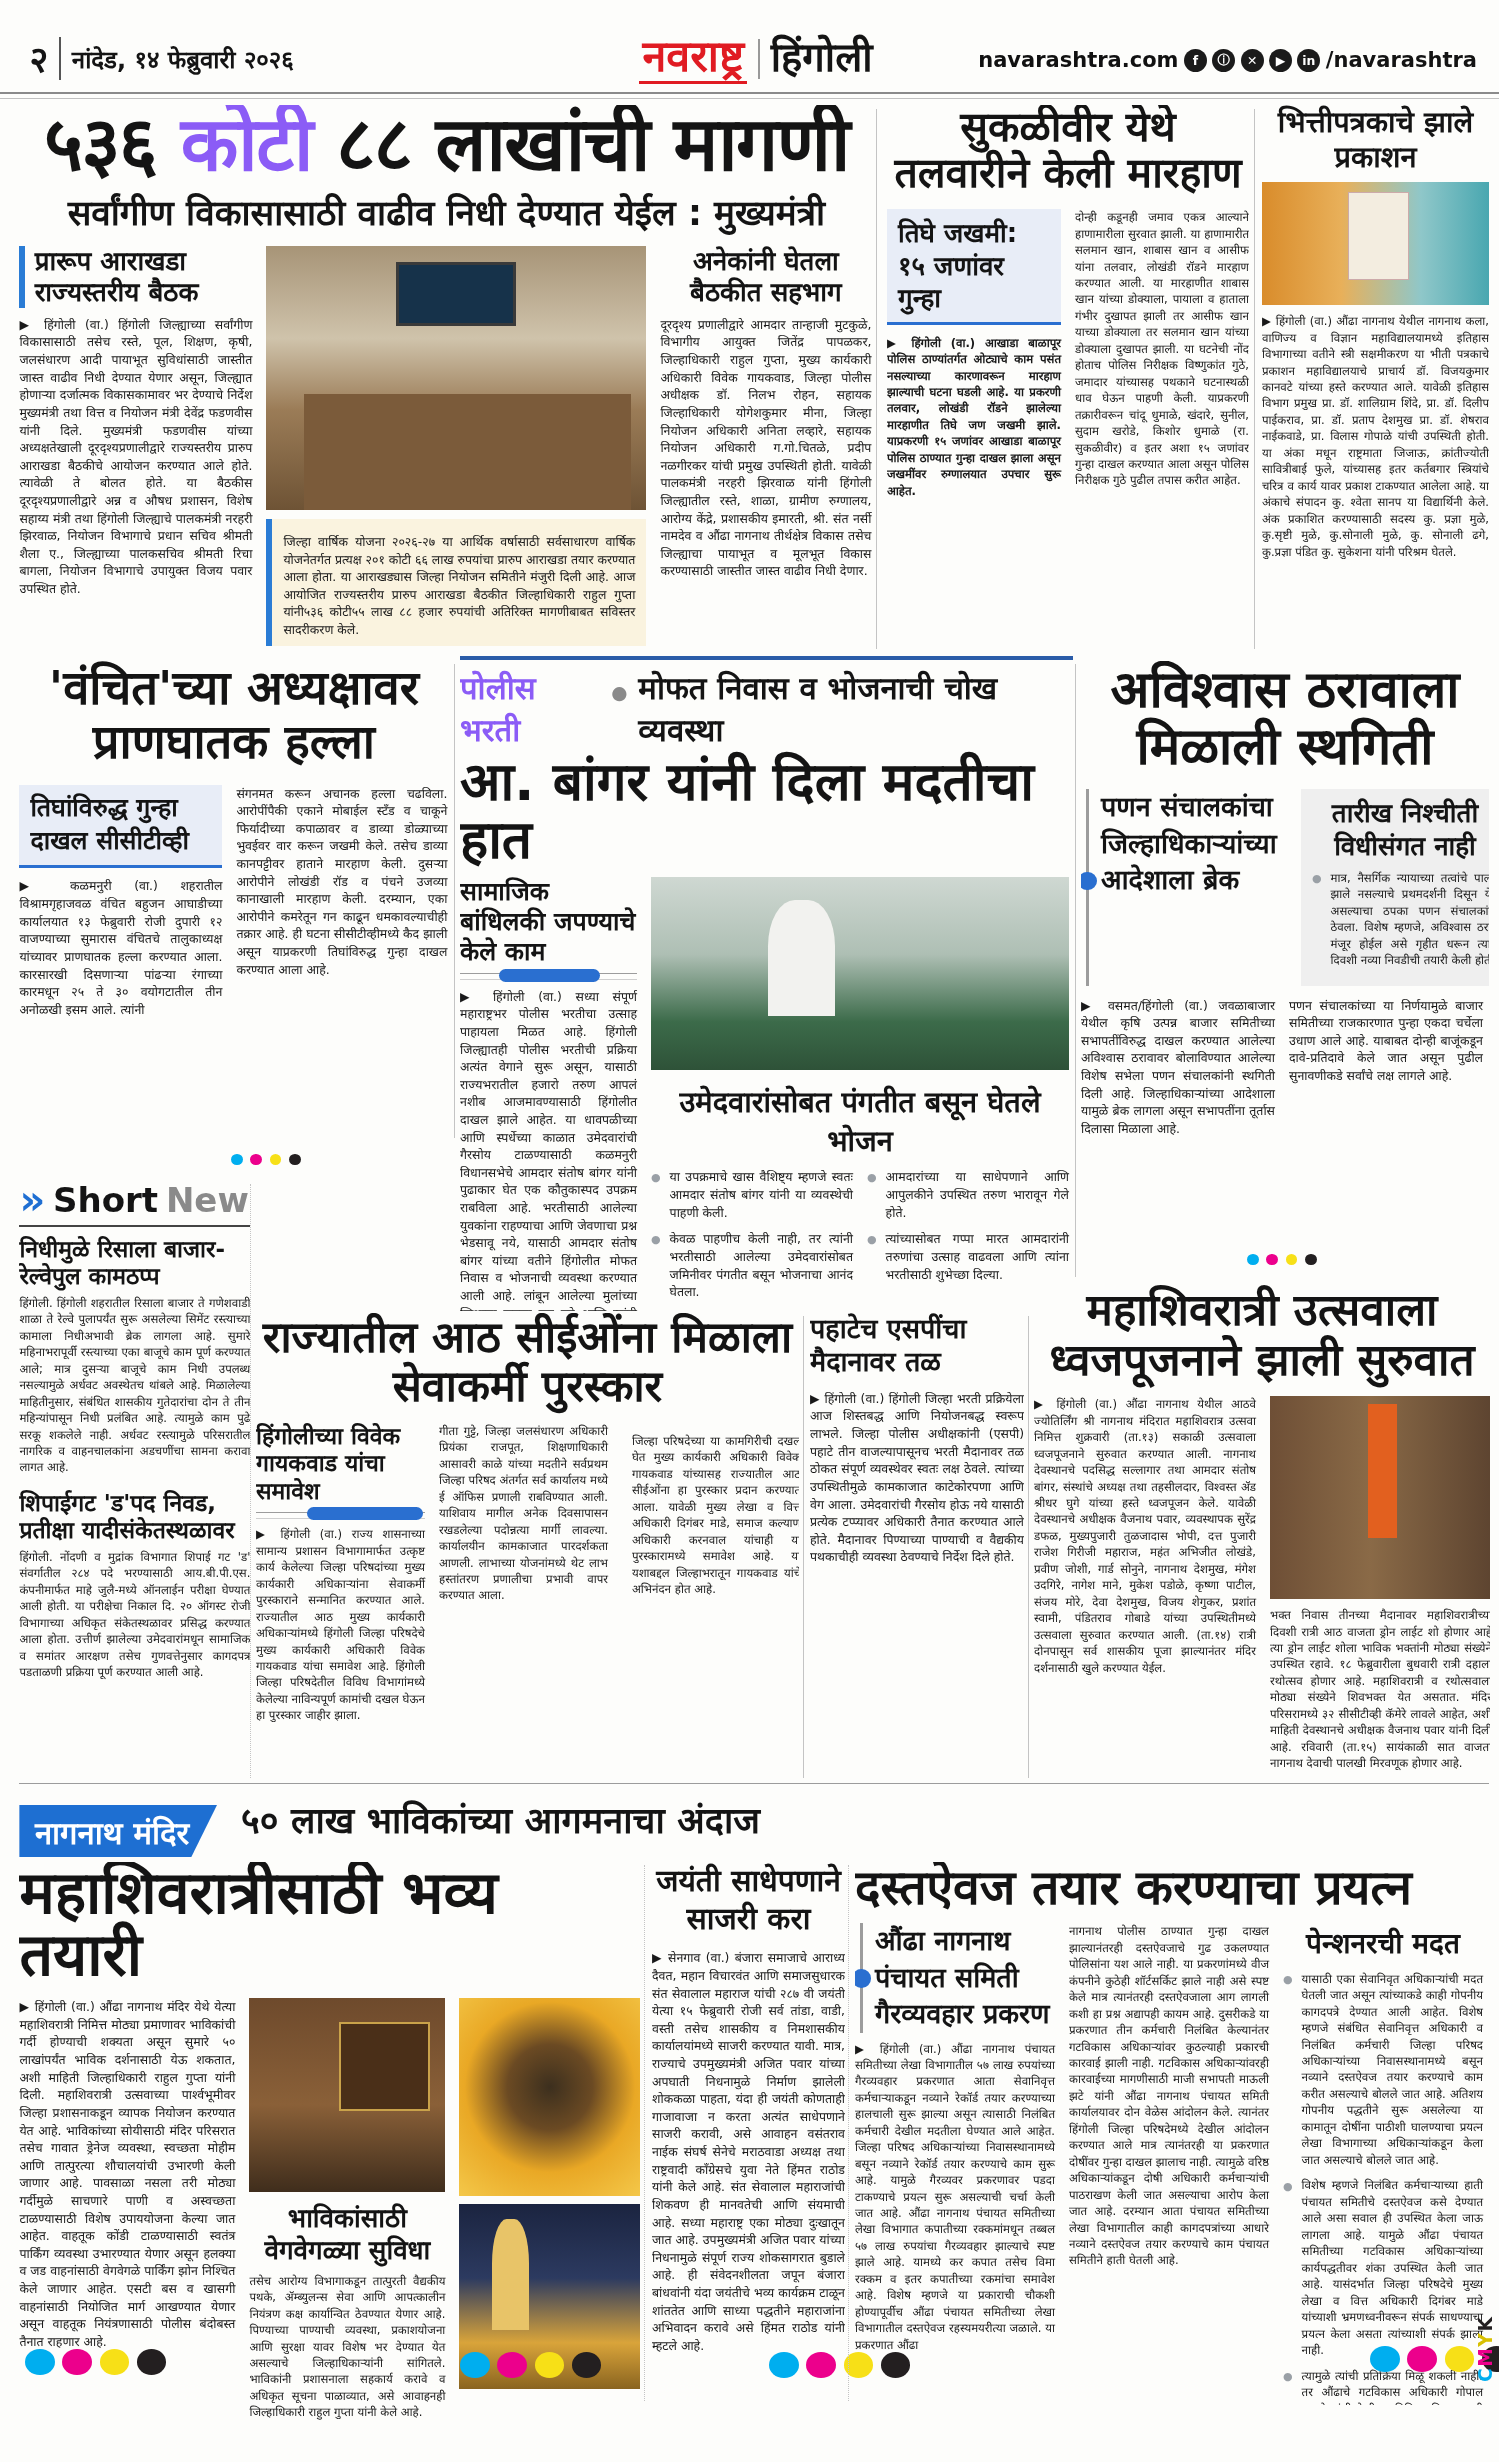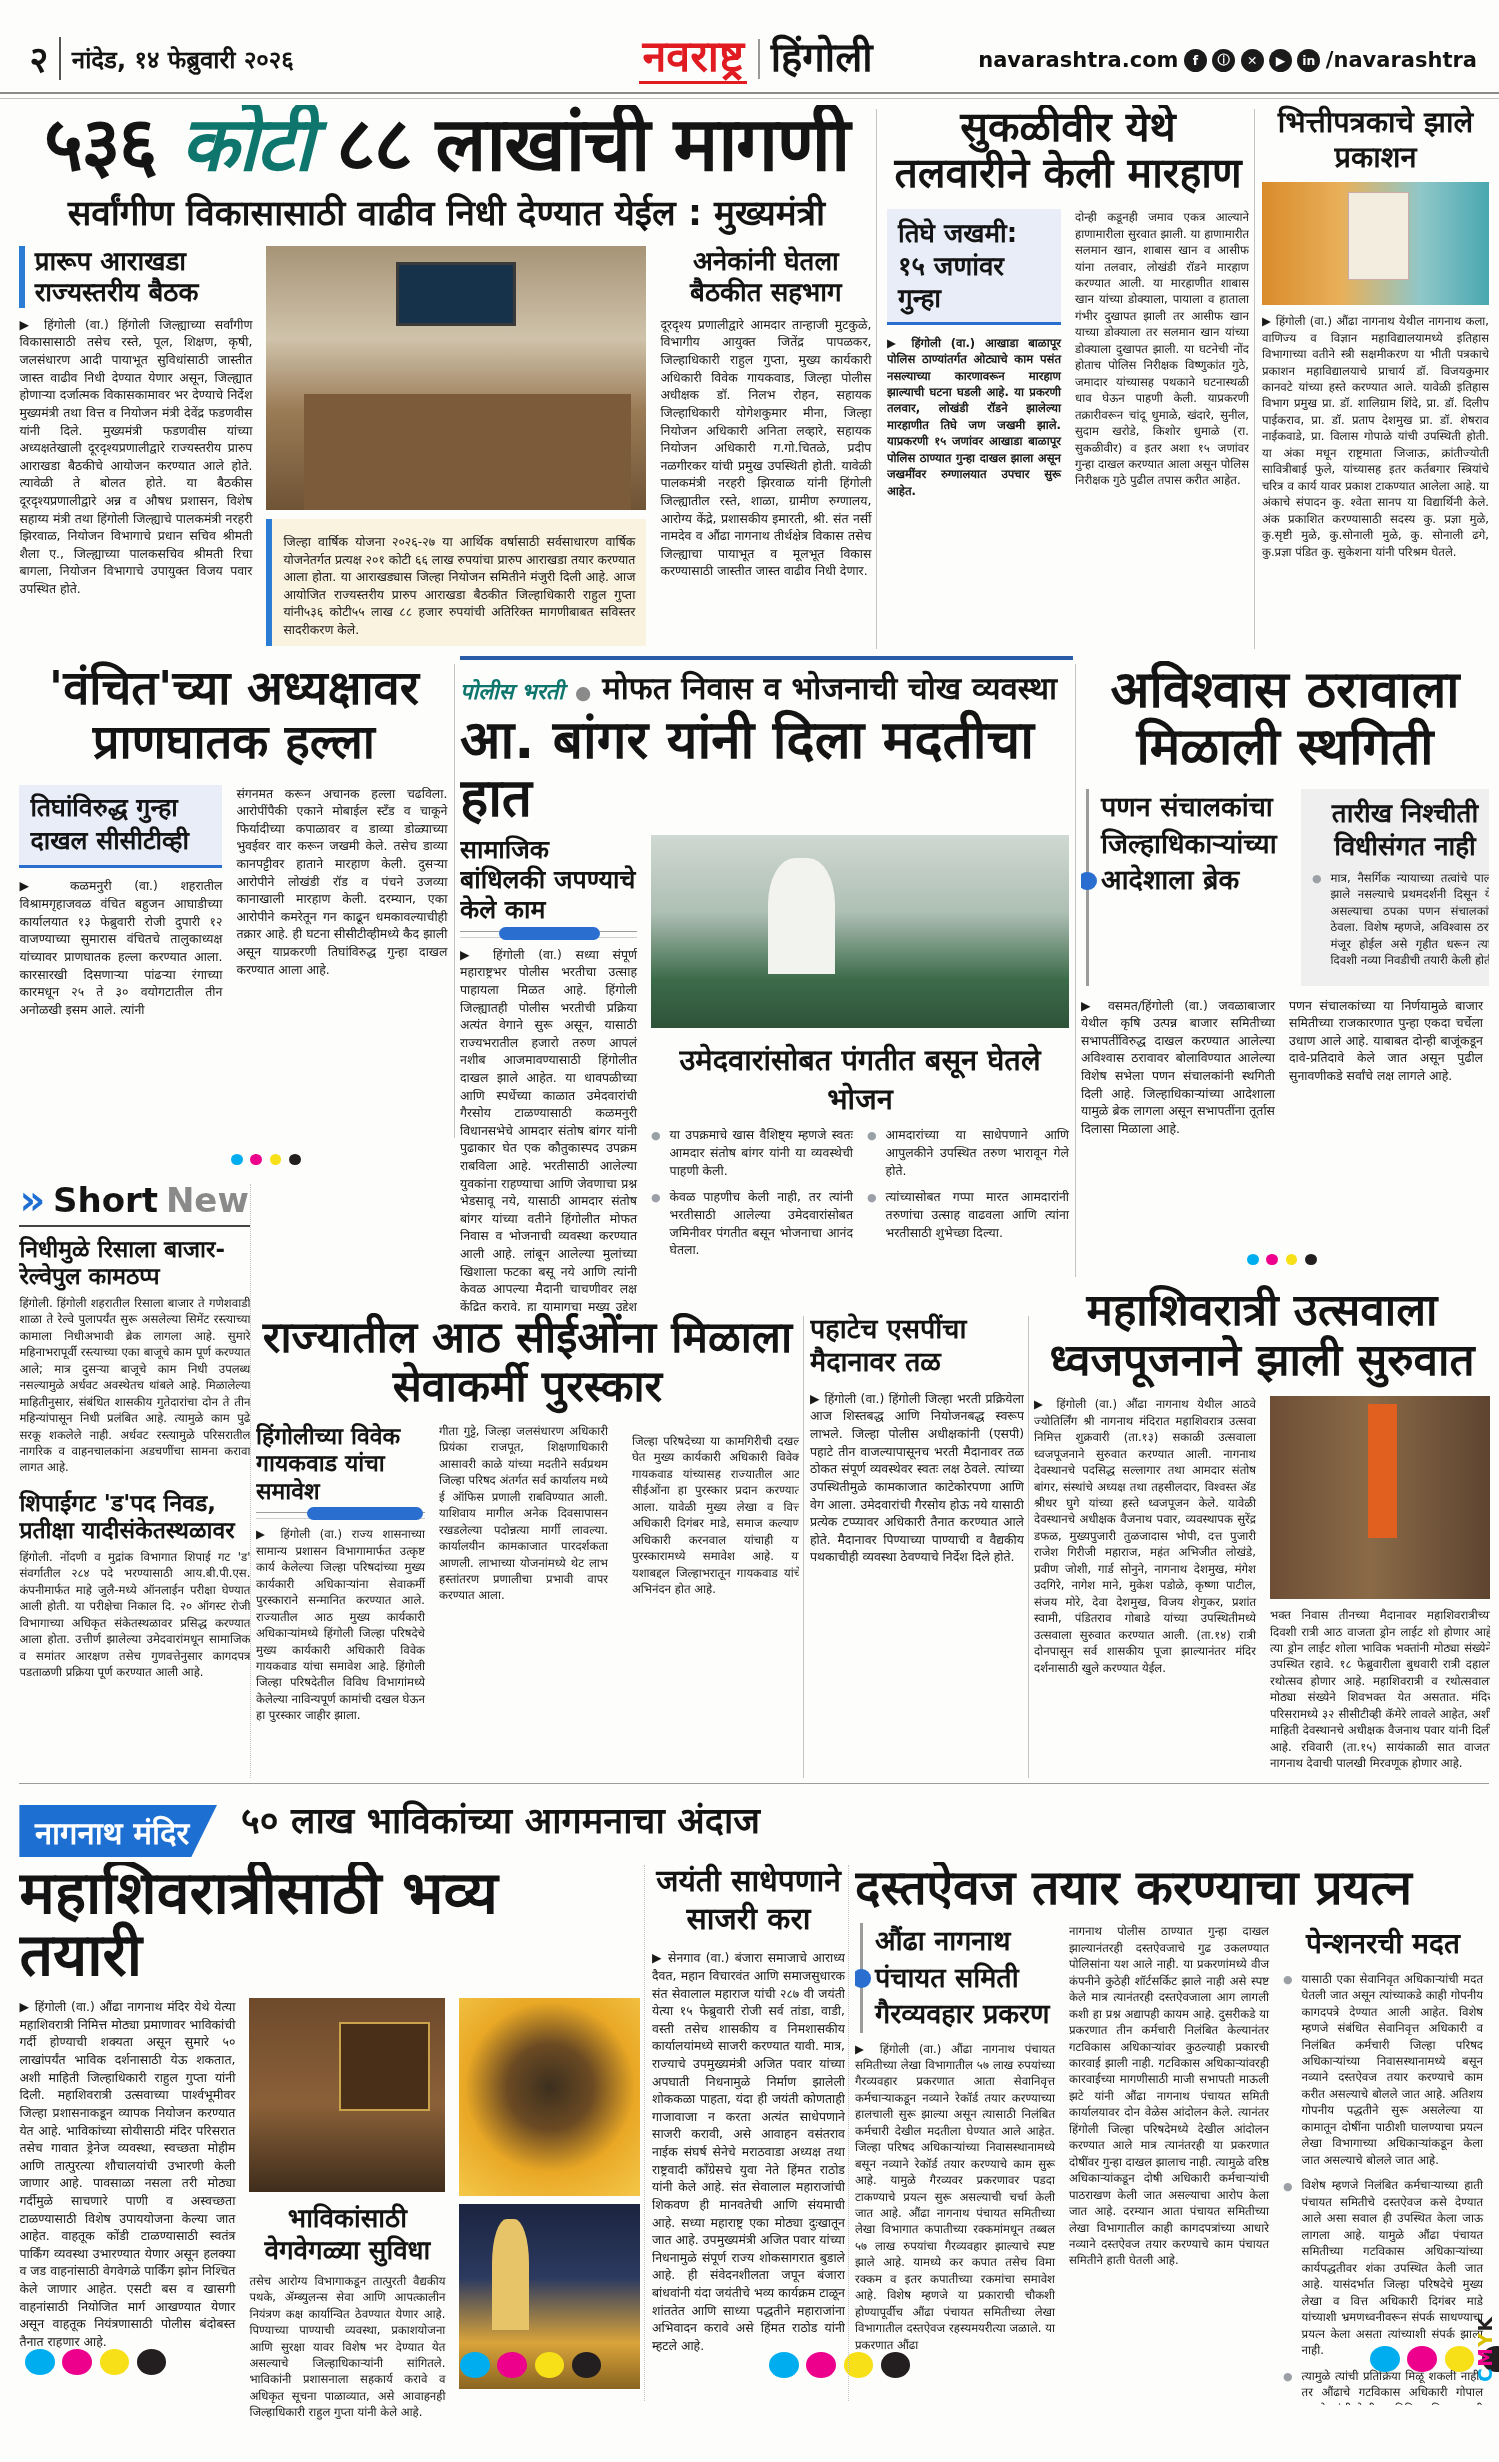--- a/index.html
+++ b/index.html
@@ -24,21 +24,21 @@
   .sicon{width:23px;height:23px;border-radius:50%;background:#1b1b1b;color:#fff;font-size:12.4px;
          display:inline-flex;align-items:center;justify-content:center;font-weight:700;}
   .handle{font-size:21px;font-weight:600;}
   .header-rule{position:absolute;left:0;top:92px;width:1500px;height:3.9px;
                border-top:2.3px solid #8a8a8a;border-bottom:1.6px solid #c0c0c0;}
   .vrule{position:absolute;width:0;border-left:0.8px solid #c4c4c4;}
   .hrule{position:absolute;height:0;border-top:1.6px solid #9c9c9c;}
   .bluetop{border-top:4.7px solid #2a5ca8;}
   
   .lead-h1{font-size:75px;line-height:1.04;text-align:center;letter-spacing:-1.6px;}
-  .red{color:#0f766e;font-style:italic;}
+  .red{color:#8b5cf6;}
   .lead-sub{font-size:35px;text-align:center;font-weight:800;margin-top:4.7px;}
   .colhead{font-size:26px;line-height:1.2;font-weight:800;}
   .bluebar{border-left:6.2px solid #2a7cd5;padding-left:9.3px;}
   .center{text-align:center;}
   .creambox{background:#faf3df;border-left:6.2px solid #2a7cd5;padding:7.8px 11px;}
   .bluebox{background:#e8edf7;border-bottom:3.9px solid #2a6fd0;padding:7.8px 11px;}
   .graybox{background:#efefef;padding:7.8px 11px;}
   .pill-divider{position:relative;height:4.7px;border-top:1.6px solid #9c9c9c;border-bottom:1.6px solid #cfcfcf;margin:6.2px 0 7.8px 0;}
   .pill{position:absolute;top:-5.4px;left:22%;width:101px;height:13px;border-radius:7px;background:#2a6fd0;}
   .subhead-dot{position:relative;padding-left:20px;}
@@ -173,21 +173,21 @@
 <div class="cmyk mini" style="left:231px;top:1154px;">
     <i class="c-c"></i>
     <i class="c-m"></i>
     <i class="c-y"></i>
     <i class="c-k"></i>
   </div>
 <div class="vrule" style="left:454px;top:664px;height:474px;"></div>
 
 <section class="region bluetop" style="left:460px;top:656px;width:613px;height:651px;">
   <div style="margin-top:6.2px;display:flex;align-items:baseline;gap:11px;">
-    <span class="red" style="font-size:22px;font-weight:800;">पोलीस भरती</span>
+    <span class="red" style="font-size:31px;font-weight:800;">पोलीस भरती</span>
     <span style="color:#8a8a8a;font-size:18.6px;">●</span>
     <span style="font-size:31px;font-weight:800;">मोफत निवास व भोजनाची चोख व्यवस्था</span>
   </div>
   <h1 style="font-size:53px;line-height:1.08;margin-top:3.1px;">आ. बांगर यांनी दिला मदतीचा हात</h1>
   <div class="flexrow" style="margin-top:9.3px;">
     <div style="width:177px;flex:none;">
       <h3 class="colhead" style="font-size:25px;">सामाजिक बांधिलकी जपण्याचे केले काम</h3>
       <div class="pill-divider">
           <span class="pill"></span>
         </div>

